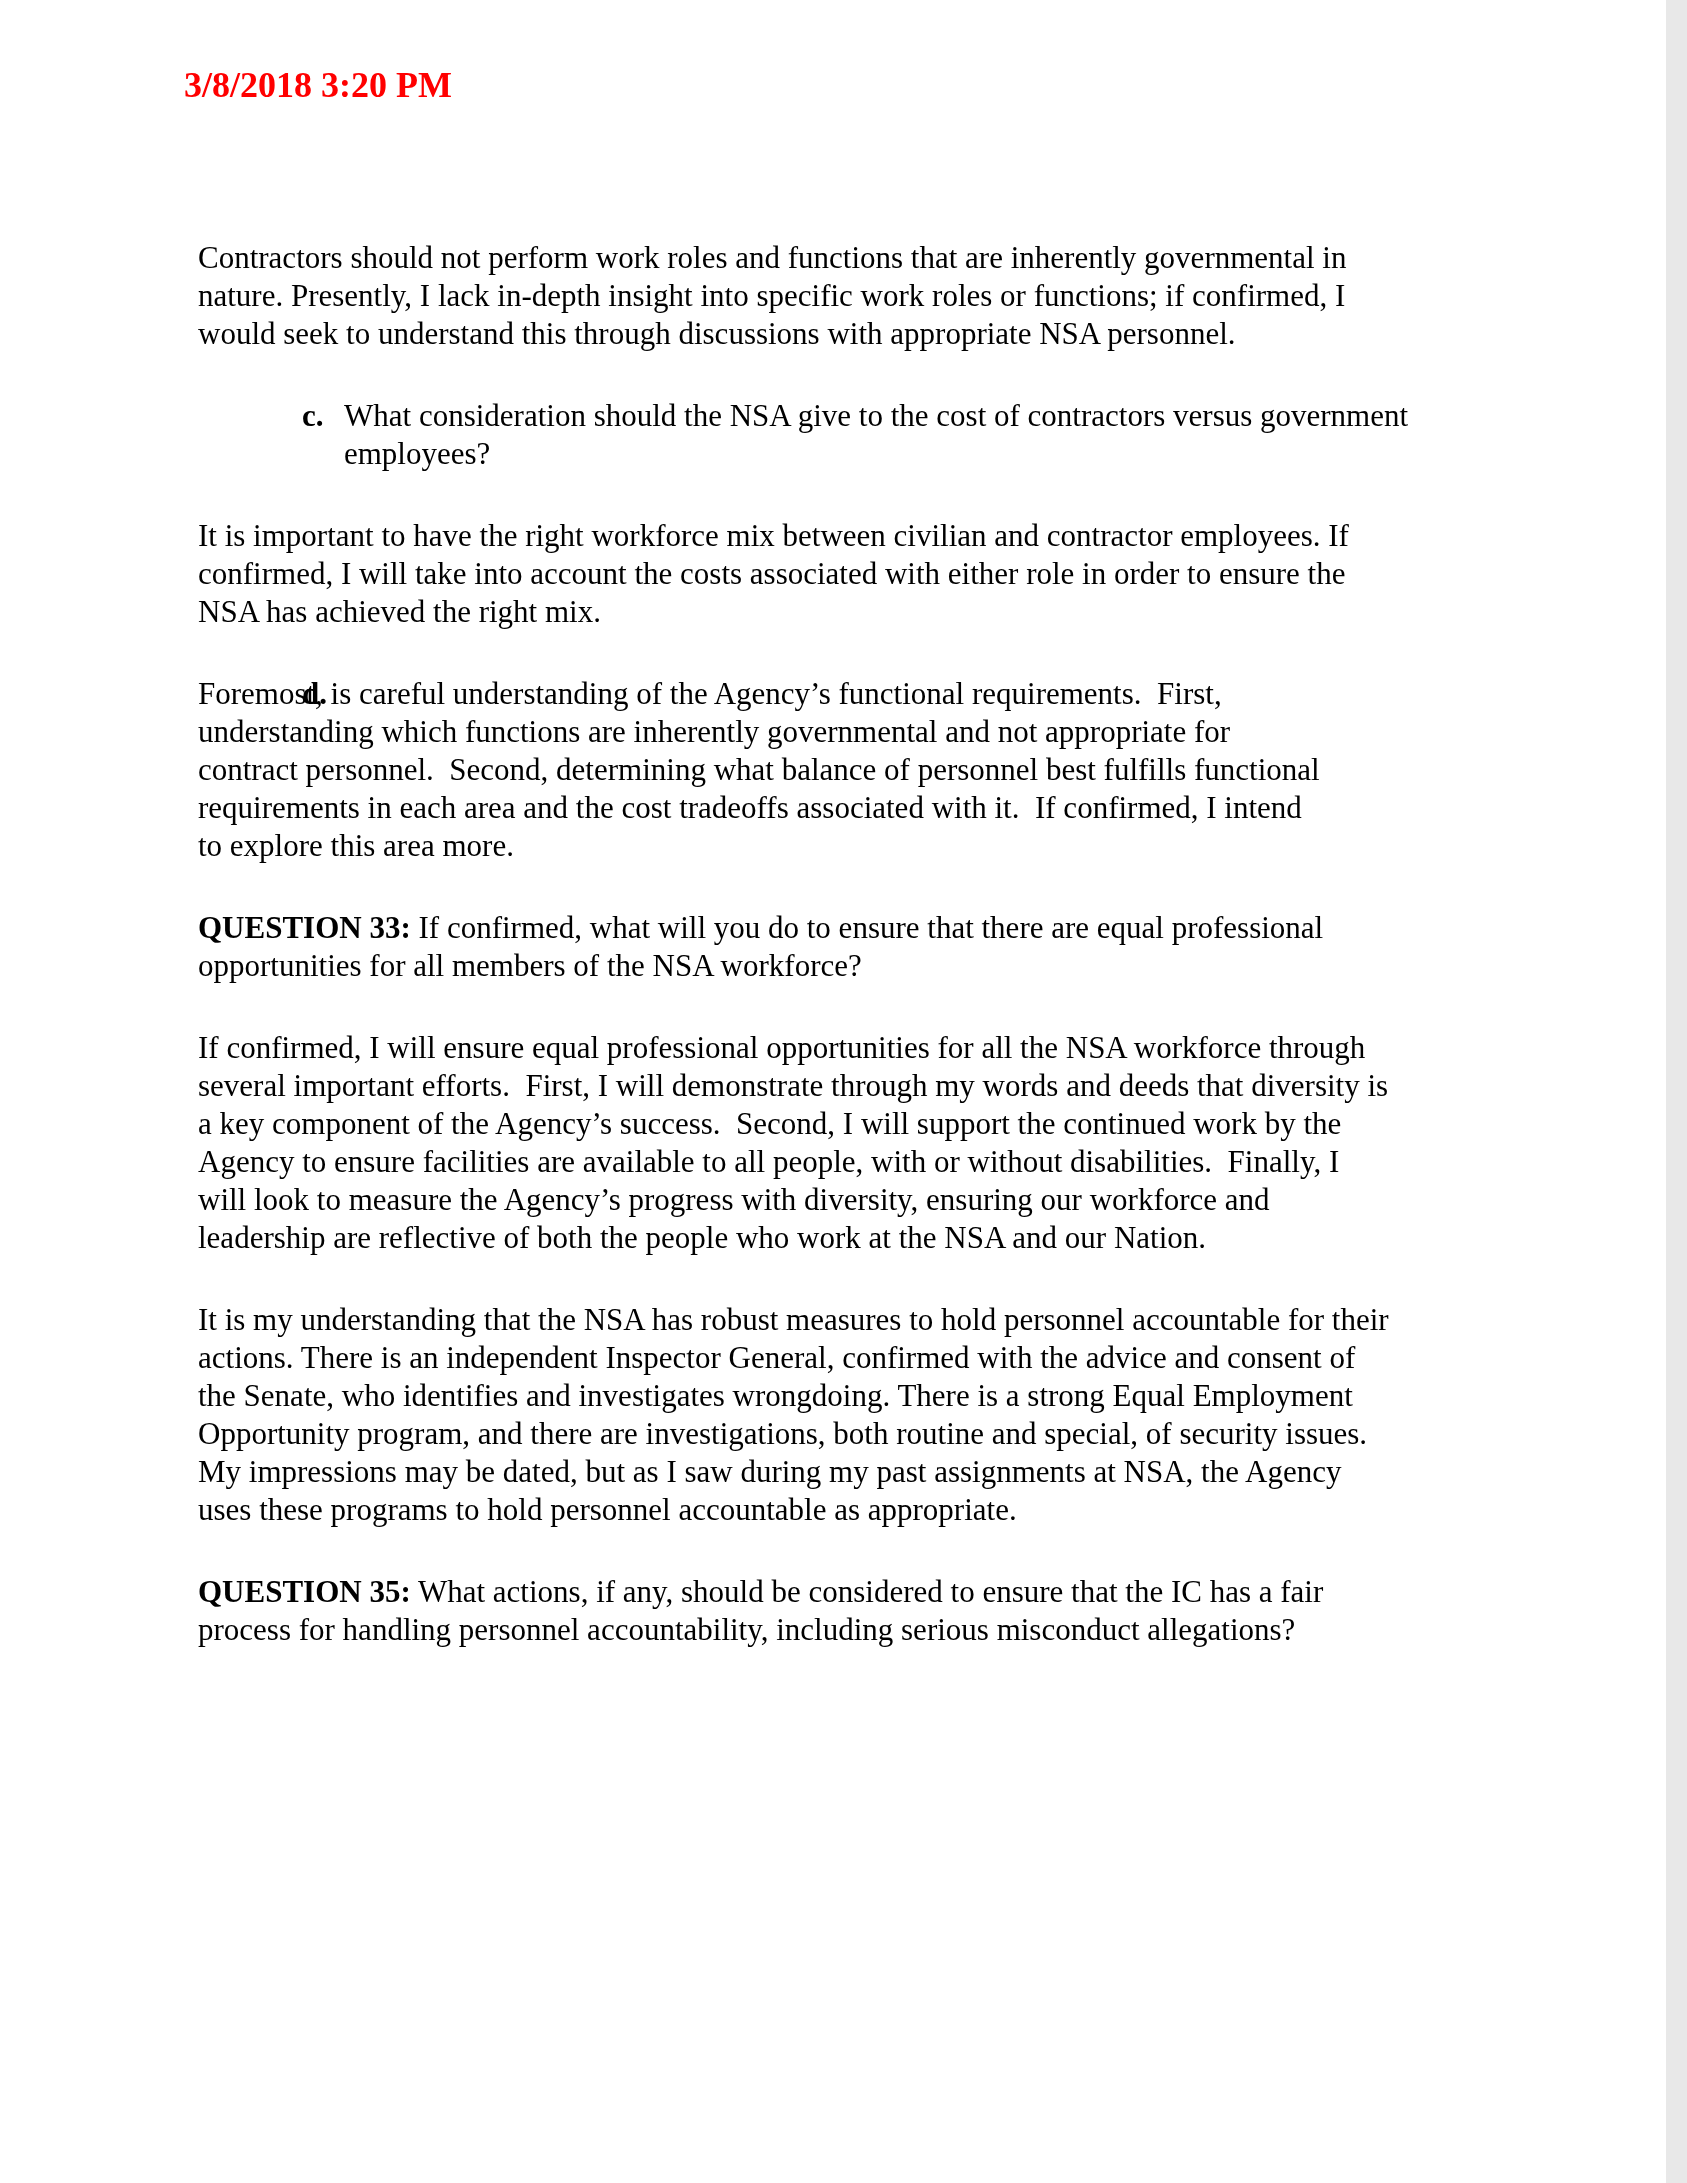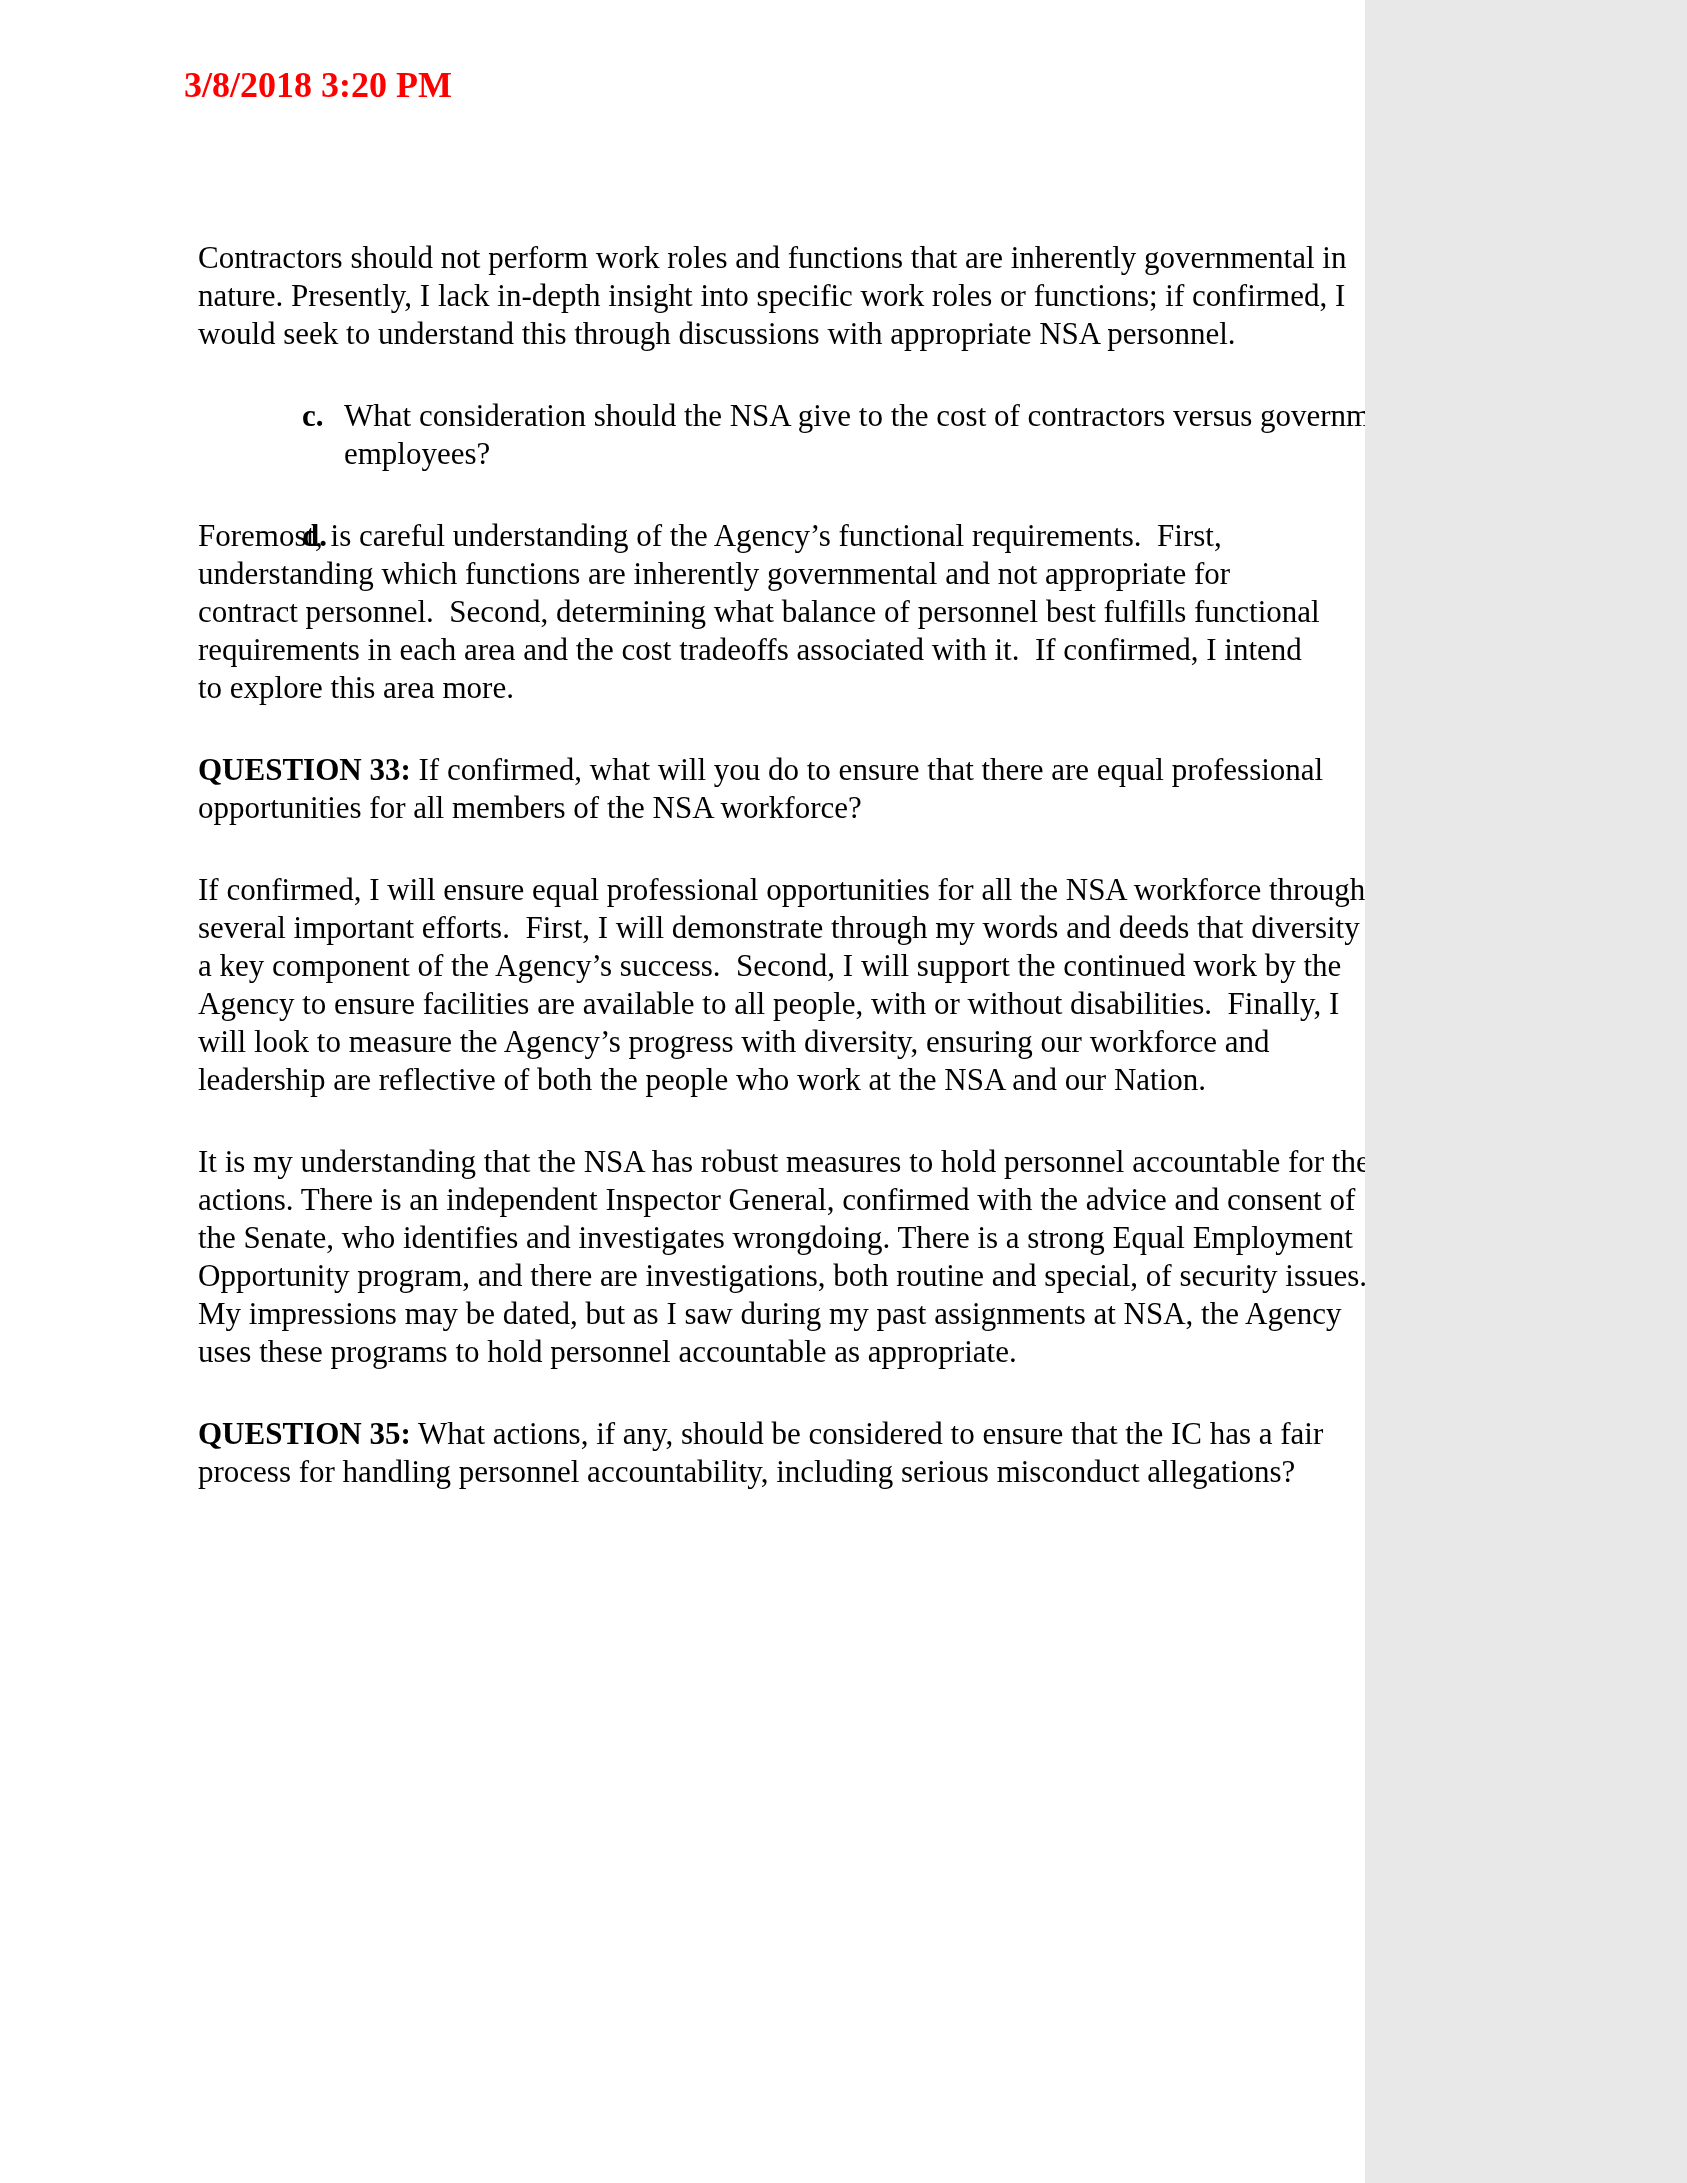--- a/index.html
+++ b/index.html
@@ -2,21 +2,21 @@
 <html style="font-size:10.6px"><head>
 <meta charset="utf-8">
 <style>
   html, body {
     margin: 0;
     padding: 0;
     background: #e8e8e8;
   }
   .page {
     position: relative;
-    width: 1365px;
+    width: 1666px;
     height: 2183px;
     background: #ffffff;
     font-family: "Liberation Serif", "DejaVu Serif", serif;
     color: #000000;
     overflow: hidden;
   }
   .timestamp {
     position: absolute;
     left: 184px;
     top: 65px;
@@ -80,20 +80,23 @@
 
     <p class="block"><span class="prewrap">Contractors should not perform work roles and functions that are inherently governmental in
 nature. Presently, I lack in-depth insight into specific work roles or functions; if confirmed, I
 would seek to understand this through discussions with appropriate NSA personnel.</span></p>
 
     <div class="block list-item">
       <span class="list-marker">c.</span><span class="prewrap">What consideration should the NSA give to the cost of contractors versus government
 employees?</span>
     </div>
 
+    <p class="block"><span class="prewrap">It is important to have the right workforce mix between civilian and contractor employees. If
+confirmed, I will take into account the costs associated with either role in order to ensure the
+NSA has achieved the right mix.</span></p>
 
     <div class="block list-item">
       <span class="list-marker">d.</span>
     </div>
 
     <p class="block"><span class="prewrap">Foremost, is careful understanding of the Agency’s functional requirements.  First,
 understanding which functions are inherently governmental and not appropriate for
 contract personnel.  Second, determining what balance of personnel best fulfills functional
 requirements in each area and the cost tradeoffs associated with it.  If confirmed, I intend
 to explore this area more.</span></p>

